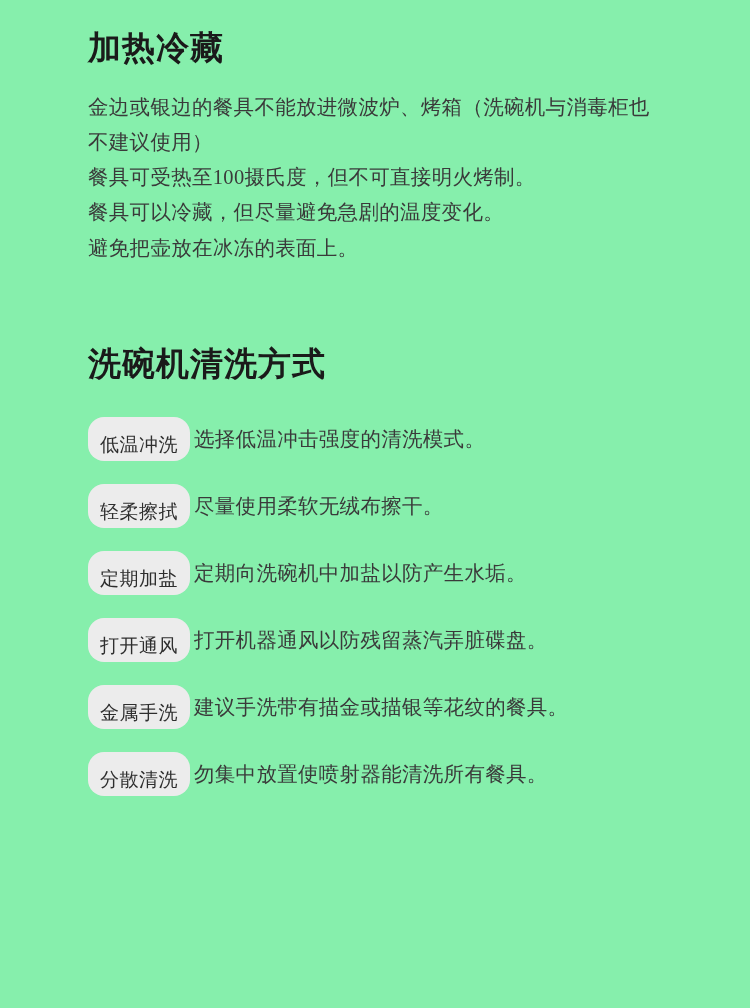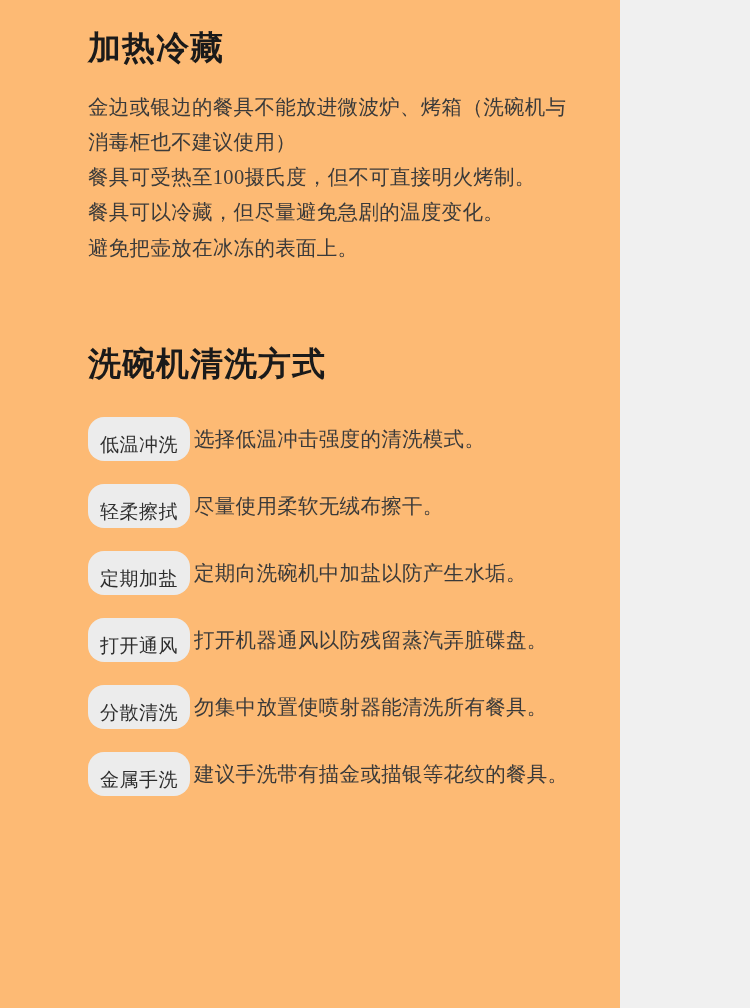--- a/index.html
+++ b/index.html
@@ -8,23 +8,23 @@
   }
   body {
     width: 750px;
     height: 1008px;
     background: #f0f0f0;
     font-family: "Liberation Sans", sans-serif;
     -webkit-font-smoothing: antialiased;
   }
   .page {
     position: relative;
-    width: 620px;
+    width: 750px;
     height: 1008px;
-    background: #fdba74;
+    background: #86efac;
     box-sizing: border-box;
     overflow: hidden;
   }
   .content {
     padding: 0 52px 0 88px;
   }
   .section-title {
     font-size: 33px;
     font-weight: bold;
     color: #1a1a1a;
@@ -114,26 +114,26 @@
           <span class="tag">定期加盐</span>
           <span class="dish-text">定期向洗碗机中加盐以防产生水垢。</span>
         </div>
 
         <div class="dish-row">
           <span class="tag">打开通风</span>
           <span class="dish-text">打开机器通风以防残留蒸汽弄脏碟盘。</span>
         </div>
 
         <div class="dish-row">
-          <span class="tag">分散清洗</span>
-          <span class="dish-text">勿集中放置使喷射器能清洗所有餐具。</span>
+          <span class="tag">金属手洗</span>
+          <span class="dish-text">建议手洗带有描金或描银等花纹的餐具。</span>
         </div>
 
         <div class="dish-row">
-          <span class="tag">金属手洗</span>
-          <span class="dish-text">建议手洗带有描金或描银等花纹的餐具。</span>
+          <span class="tag">分散清洗</span>
+          <span class="dish-text">勿集中放置使喷射器能清洗所有餐具。</span>
         </div>
 
       </div>
     </section>
 
   </div>
 </div>
 
 </body></html>

